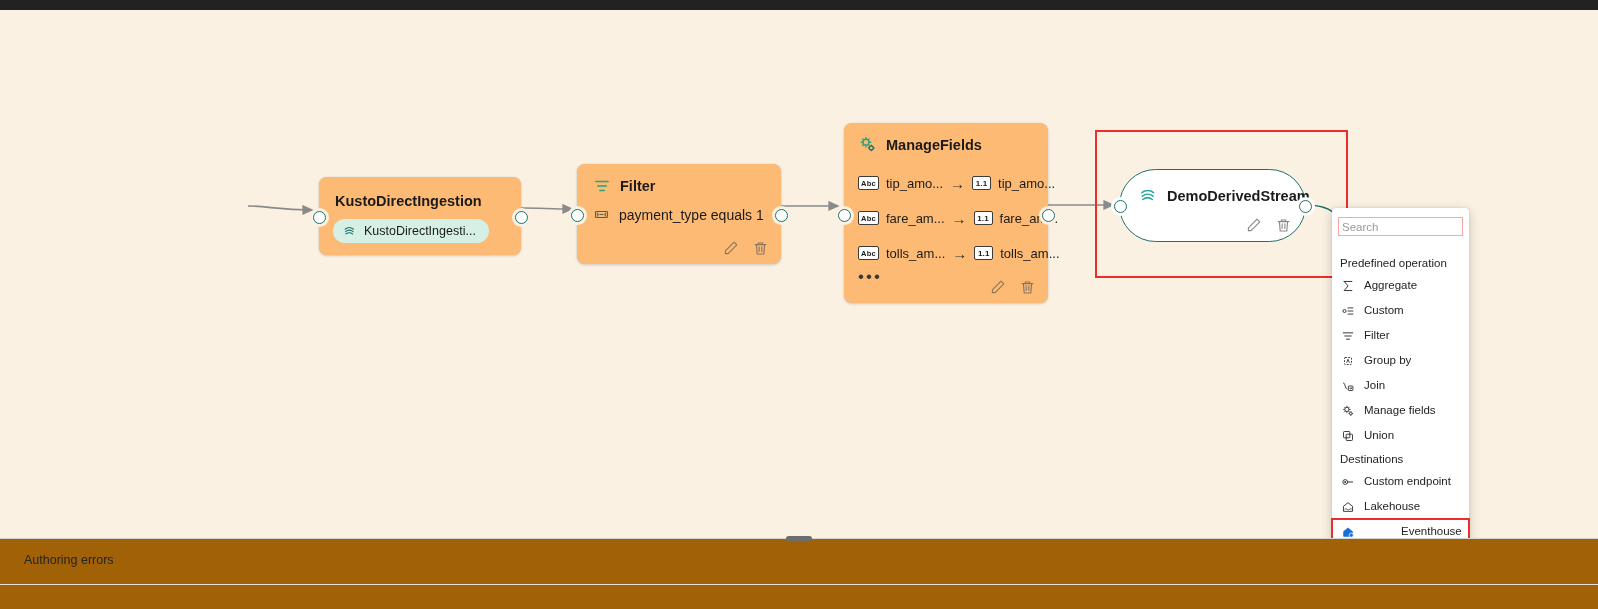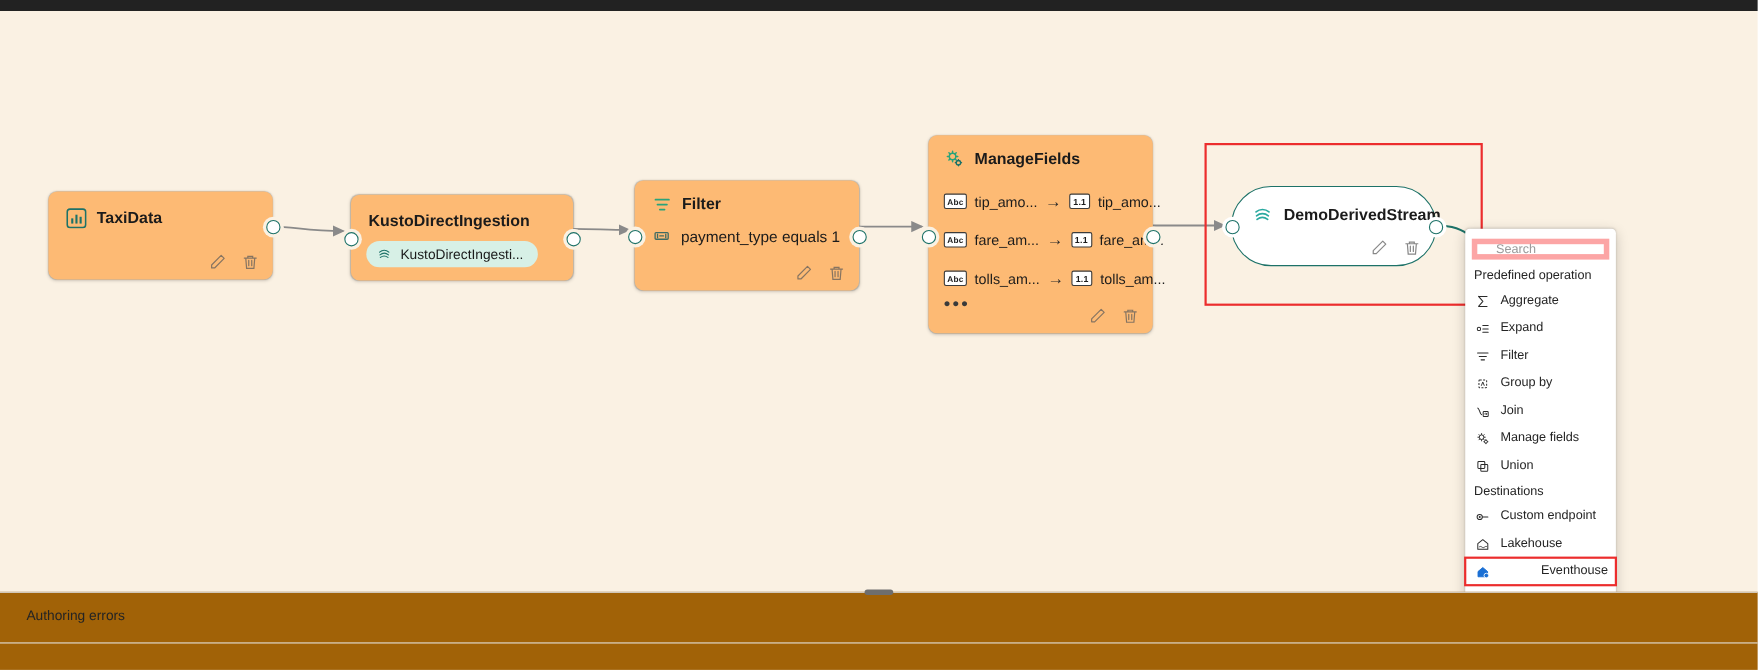--- a/index.html
+++ b/index.html
@@ -85,26 +85,26 @@
 
   
   .menu {
     position: absolute;
     background: #ffffff;
     border-radius: 4px;
     box-shadow: 0 3px 12px rgba(0,0,0,.20), 0 0 2px rgba(0,0,0,.16);
     padding: 7px 0 6px 0;
   }
   .menu-search {
-    margin: 2px 6px 4px 6px;
+    margin: 2px 6px 16px 6px;
     height: 19px;
-    border: 5px solid #fca5a5;
+    border: 1px solid #fca5a5;
     background: #fff;
     display: flex; align-items: center;
-    padding: 0 15px;
+    padding: 0 1px;
   }
   .menu-search input {
     border: 0; outline: 0; width: 100%;
     font-family: "Liberation Sans", sans-serif;
     font-size: 11.5px; color: #242424; background: transparent;
   }
   .menu-search input::placeholder { color: #9a9a9a; }
   .menu-group {
     font-size: 11.5px; color: #242424; padding: 5px 8px 4px 8px;
     font-weight: 400;
@@ -152,46 +152,20 @@
           <path d="M0,0 L7,3.2 L0,6.4 z" fill="#8a8a8a"></path>
         </marker>
       </defs>
       <path d="M248,196 C268,196 278,200 312,200" stroke="#8a8a8a" stroke-width="1.6" fill="none" marker-end="url(#arw)"></path>
       <path d="M521,198 C541,198 551,199 572,199" stroke="#8a8a8a" stroke-width="1.6" fill="none" marker-end="url(#arw)"></path>
       <path d="M781,196 C801,196 811,196 838,196" stroke="#8a8a8a" stroke-width="1.6" fill="none" marker-end="url(#arw)"></path>
       <path d="M1048,195 C1075,195 1090,195 1113,195" stroke="#8a8a8a" stroke-width="1.6" fill="none" marker-end="url(#arw)"></path>
       <path d="M1305,195 C1320,195 1330,198 1336,205" stroke="#1d7268" stroke-width="1.6" fill="none"></path>
     </svg>
 
-    <div class="node" style="left:44px; top:164px; width:204px; height:80px;">
-      <div class="row" style="padding:15px 0 0 16px;">
-        <span style="display:inline-flex;">
-          <svg width="19" height="19" viewBox="0 0 20 20">
-            <rect x="1.2" y="1.2" width="17.6" height="17.6" rx="2.6" fill="none" stroke="#1d7268" stroke-width="1.5"></rect>
-            <rect x="5" y="10" width="2" height="5" fill="#1d7268"></rect>
-            <rect x="9" y="6.5" width="2" height="8.5" fill="#1d7268"></rect>
-            <rect x="13" y="8.5" width="2" height="6.5" fill="#1d7268"></rect>
-          </svg>
-        </span>
-        <span class="node-title">TaxiData</span>
-      </div>
-      <div class="footer-actions">
-        <span class="act">
-          <svg width="17" height="17" viewBox="0 0 20 20">
-              <path d="M14.2 2.6 17.4 5.8 7.2 16H4v-3.2z" fill="none" stroke="#5a5a5a" stroke-width="1.3" stroke-linejoin="round"></path>
-            </svg>
-        </span>
-        <span class="act">
-          <svg width="17" height="17" viewBox="0 0 20 20">
-              <path d="M3.6 5.4h12.8M7.4 5.4V3.6h5.2v1.8M5.2 5.4l.9 11h7.8l.9-11M8.4 8v5.6M11.6 8v5.6" fill="none" stroke="#5a5a5a" stroke-width="1.3" stroke-linecap="round"></path>
-            </svg>
-        </span>
-      </div>
-      <div class="port" style="right:-6.5px; top:26px;"></div>
-    </div>
 
     <div class="node" style="left:319px; top:167px; width:202px; height:78px;">
       <div style="padding:15px 0 0 16px;">
         <span class="node-title">KustoDirectIngestion</span>
       </div>
       <div style="padding:9px 0 0 14px;">
         <span class="pill">
           <span style="display:inline-flex;">
             <svg width="14" height="14" viewBox="0 0 20 20">
               <path d="M3 7.5c3.5-3 8.5-3 12 0M3.5 11c3.2-2.6 7.8-2.6 11 0M4 14.3c2.9-2.2 6.9-2.2 9.8 0" fill="none" stroke="#1d7268" stroke-width="1.5" stroke-linecap="round"></path>
@@ -336,21 +310,21 @@
         <span class="mi-label">Aggregate</span>
       </div>
 
       <div class="menu-item">
         <span class="mi-icon">
           <svg width="14" height="14" viewBox="0 0 20 20">
             <circle cx="5" cy="10" r="2.2" fill="none" stroke="#2b2b2b" stroke-width="1.3"></circle>
             <path d="M10 5.6h7M10 10h7M10 14.4h7" stroke="#2b2b2b" stroke-width="1.3" stroke-linecap="round"></path>
           </svg>
         </span>
-        <span class="mi-label">Expand</span>
+        <span class="mi-label">Custom</span>
       </div>
 
       <div class="menu-item">
         <span class="mi-icon">
           <svg width="14" height="14" viewBox="0 0 20 20">
             <path d="M3.2 5.5h13.6M5.4 10h9.2M7.8 14.5h4.4" stroke="#2b2b2b" stroke-width="1.35" stroke-linecap="round"></path>
           </svg>
         </span>
         <span class="mi-label">Filter</span>
       </div>

